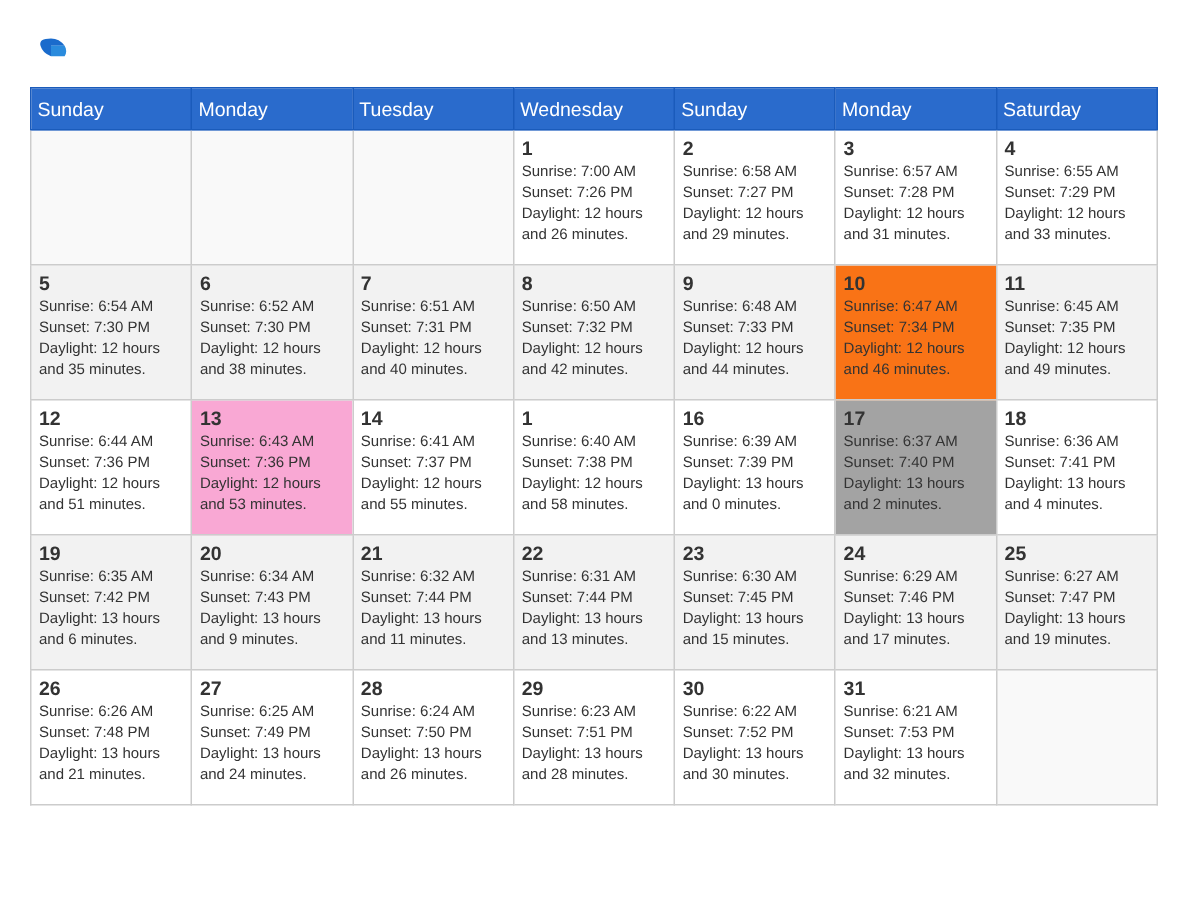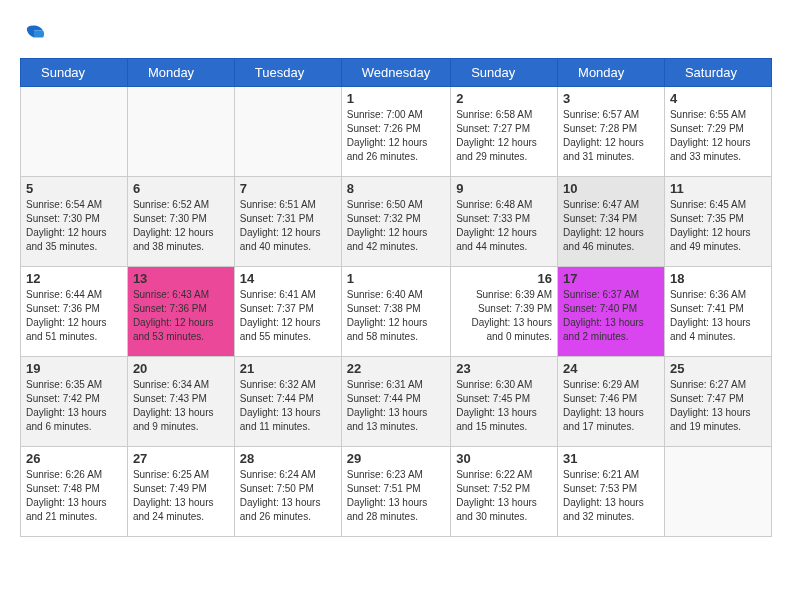--- a/index.html
+++ b/index.html
@@ -38,21 +38,21 @@
       color: #333;
     }
     .calendar {
       width: 100%;
       border-collapse: collapse;
       border: 1px solid #ccc;
     }
     .calendar th {
       background-color: #2a6bcc;
       color: #fff;
-      padding: 6px 20px;
+      padding: 6px 4px;
       font-size: 13px;
       text-align: left;
       border: 1px solid #1a5bbb;
       font-weight: normal;
     }
     .calendar td {
       border: 1px solid #ccc;
       vertical-align: top;
       padding: 4px 5px;
       width: calc(100% / 7);
@@ -151,51 +151,51 @@
           <div class="day-detail">Sunrise: 6:51 AM<br>Sunset: 7:31 PM<br>Daylight: 12 hours<br>and 40 minutes.</div>
         </td>
         <td style="background-color: rgb(242, 242, 242);">
           <div class="day-number">8</div>
           <div class="day-detail">Sunrise: 6:50 AM<br>Sunset: 7:32 PM<br>Daylight: 12 hours<br>and 42 minutes.</div>
         </td>
         <td style="background-color: rgb(242, 242, 242);">
           <div class="day-number">9</div>
           <div class="day-detail">Sunrise: 6:48 AM<br>Sunset: 7:33 PM<br>Daylight: 12 hours<br>and 44 minutes.</div>
         </td>
-        <td style="background-color: #e5e5e5;">
+        <td style="background-color: #f97316;">
           <div class="day-number">10</div>
           <div class="day-detail">Sunrise: 6:47 AM<br>Sunset: 7:34 PM<br>Daylight: 12 hours<br>and 46 minutes.</div>
         </td>
         <td style="background-color: rgb(242, 242, 242);">
           <div class="day-number">11</div>
           <div class="day-detail">Sunrise: 6:45 AM<br>Sunset: 7:35 PM<br>Daylight: 12 hours<br>and 49 minutes.</div>
         </td>
       </tr>
       <tr>
         <td style="background-color: rgb(255, 255, 255);">
           <div class="day-number">12</div>
           <div class="day-detail">Sunrise: 6:44 AM<br>Sunset: 7:36 PM<br>Daylight: 12 hours<br>and 51 minutes.</div>
         </td>
-        <td style="background-color: #ec4899;">
+        <td style="background-color: #f9a8d4;">
           <div class="day-number">13</div>
           <div class="day-detail">Sunrise: 6:43 AM<br>Sunset: 7:36 PM<br>Daylight: 12 hours<br>and 53 minutes.</div>
         </td>
         <td style="background-color: rgb(255, 255, 255);">
           <div class="day-number">14</div>
           <div class="day-detail">Sunrise: 6:41 AM<br>Sunset: 7:37 PM<br>Daylight: 12 hours<br>and 55 minutes.</div>
         </td>
         <td style="background-color: rgb(255, 255, 255);">
           <div class="day-number">1</div>
           <div class="day-detail">Sunrise: 6:40 AM<br>Sunset: 7:38 PM<br>Daylight: 12 hours<br>and 58 minutes.</div>
         </td>
-        <td style="background-color: rgb(255, 255, 255); text-align: right;">
+        <td style="background-color: rgb(255, 255, 255);">
           <div class="day-number">16</div>
           <div class="day-detail">Sunrise: 6:39 AM<br>Sunset: 7:39 PM<br>Daylight: 13 hours<br>and 0 minutes.</div>
         </td>
-        <td style="background-color: #d946ef;">
+        <td style="background-color: #a3a3a3;">
           <div class="day-number">17</div>
           <div class="day-detail">Sunrise: 6:37 AM<br>Sunset: 7:40 PM<br>Daylight: 13 hours<br>and 2 minutes.</div>
         </td>
         <td style="background-color: rgb(255, 255, 255);">
           <div class="day-number">18</div>
           <div class="day-detail">Sunrise: 6:36 AM<br>Sunset: 7:41 PM<br>Daylight: 13 hours<br>and 4 minutes.</div>
         </td>
       </tr>
       <tr>
         <td style="background-color: rgb(242, 242, 242);">

